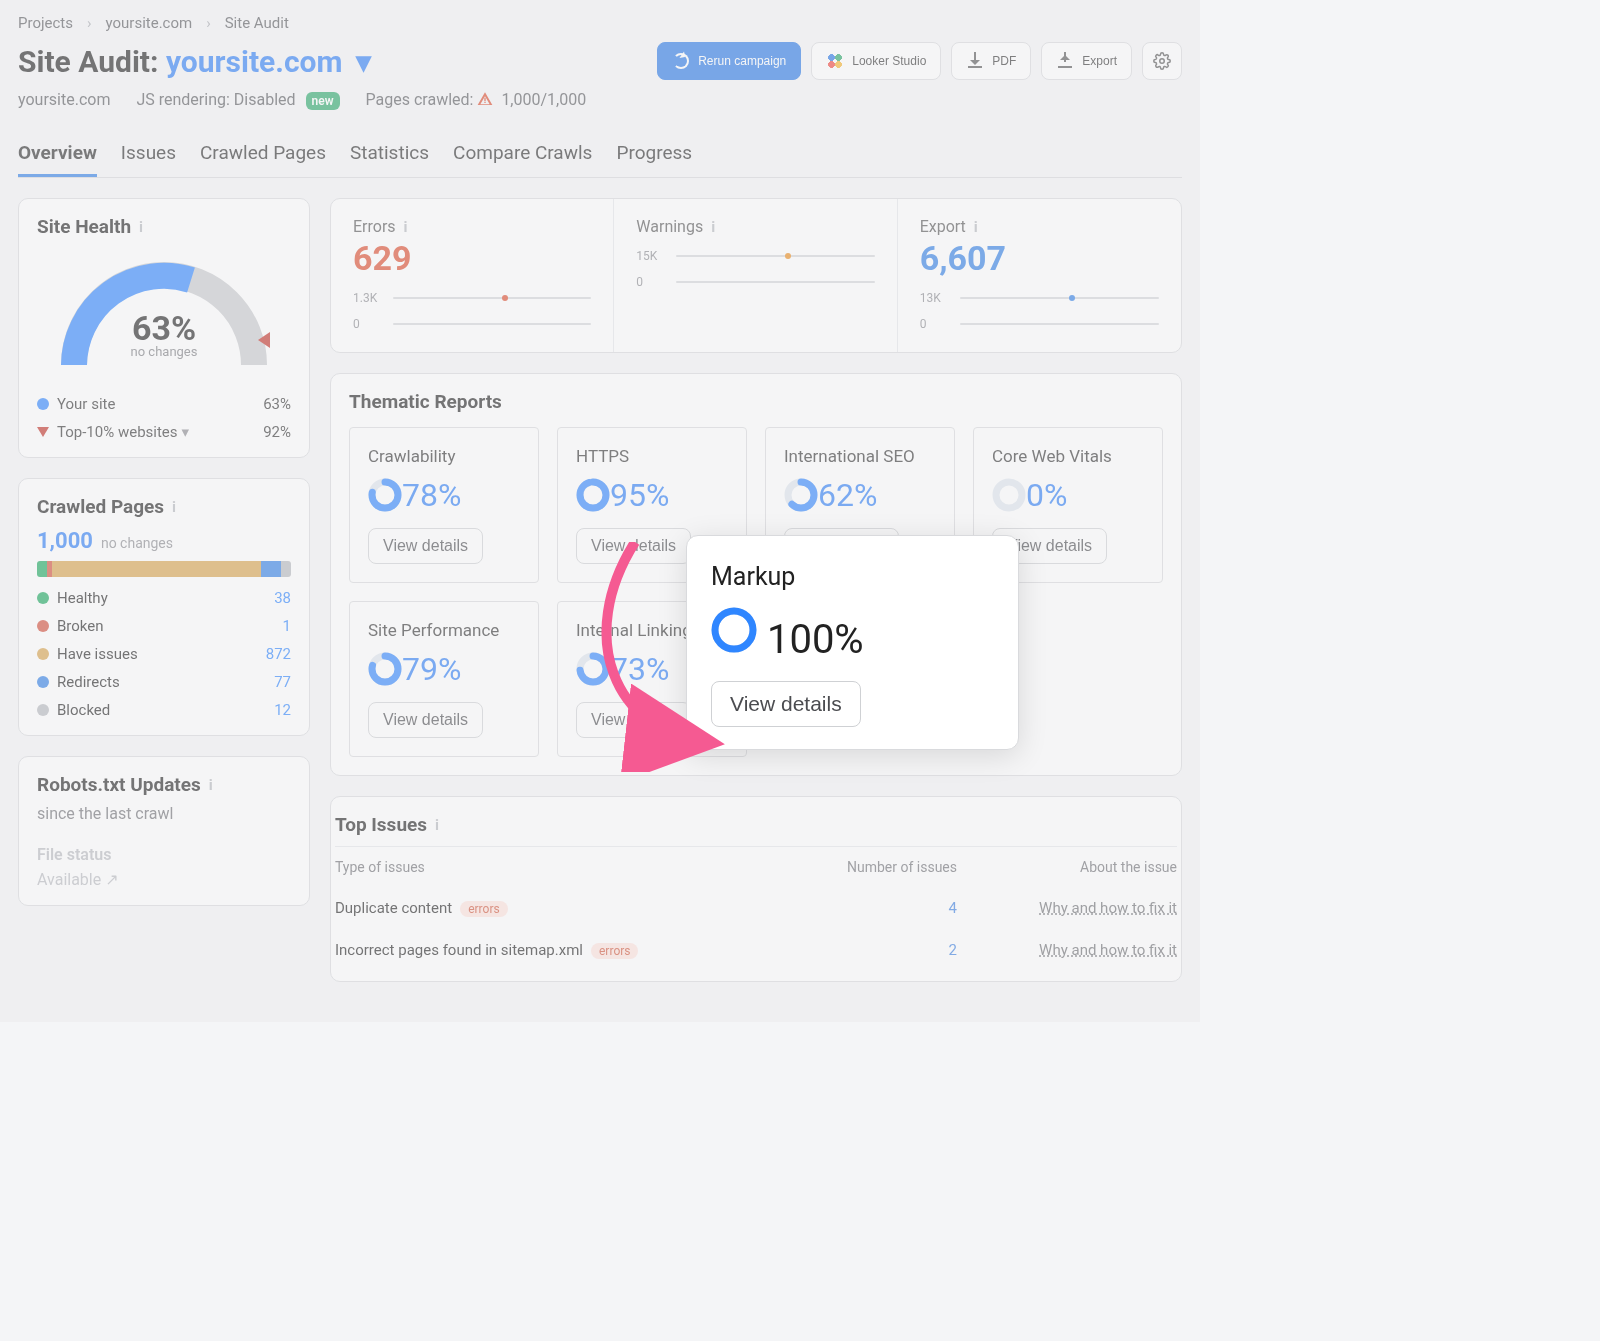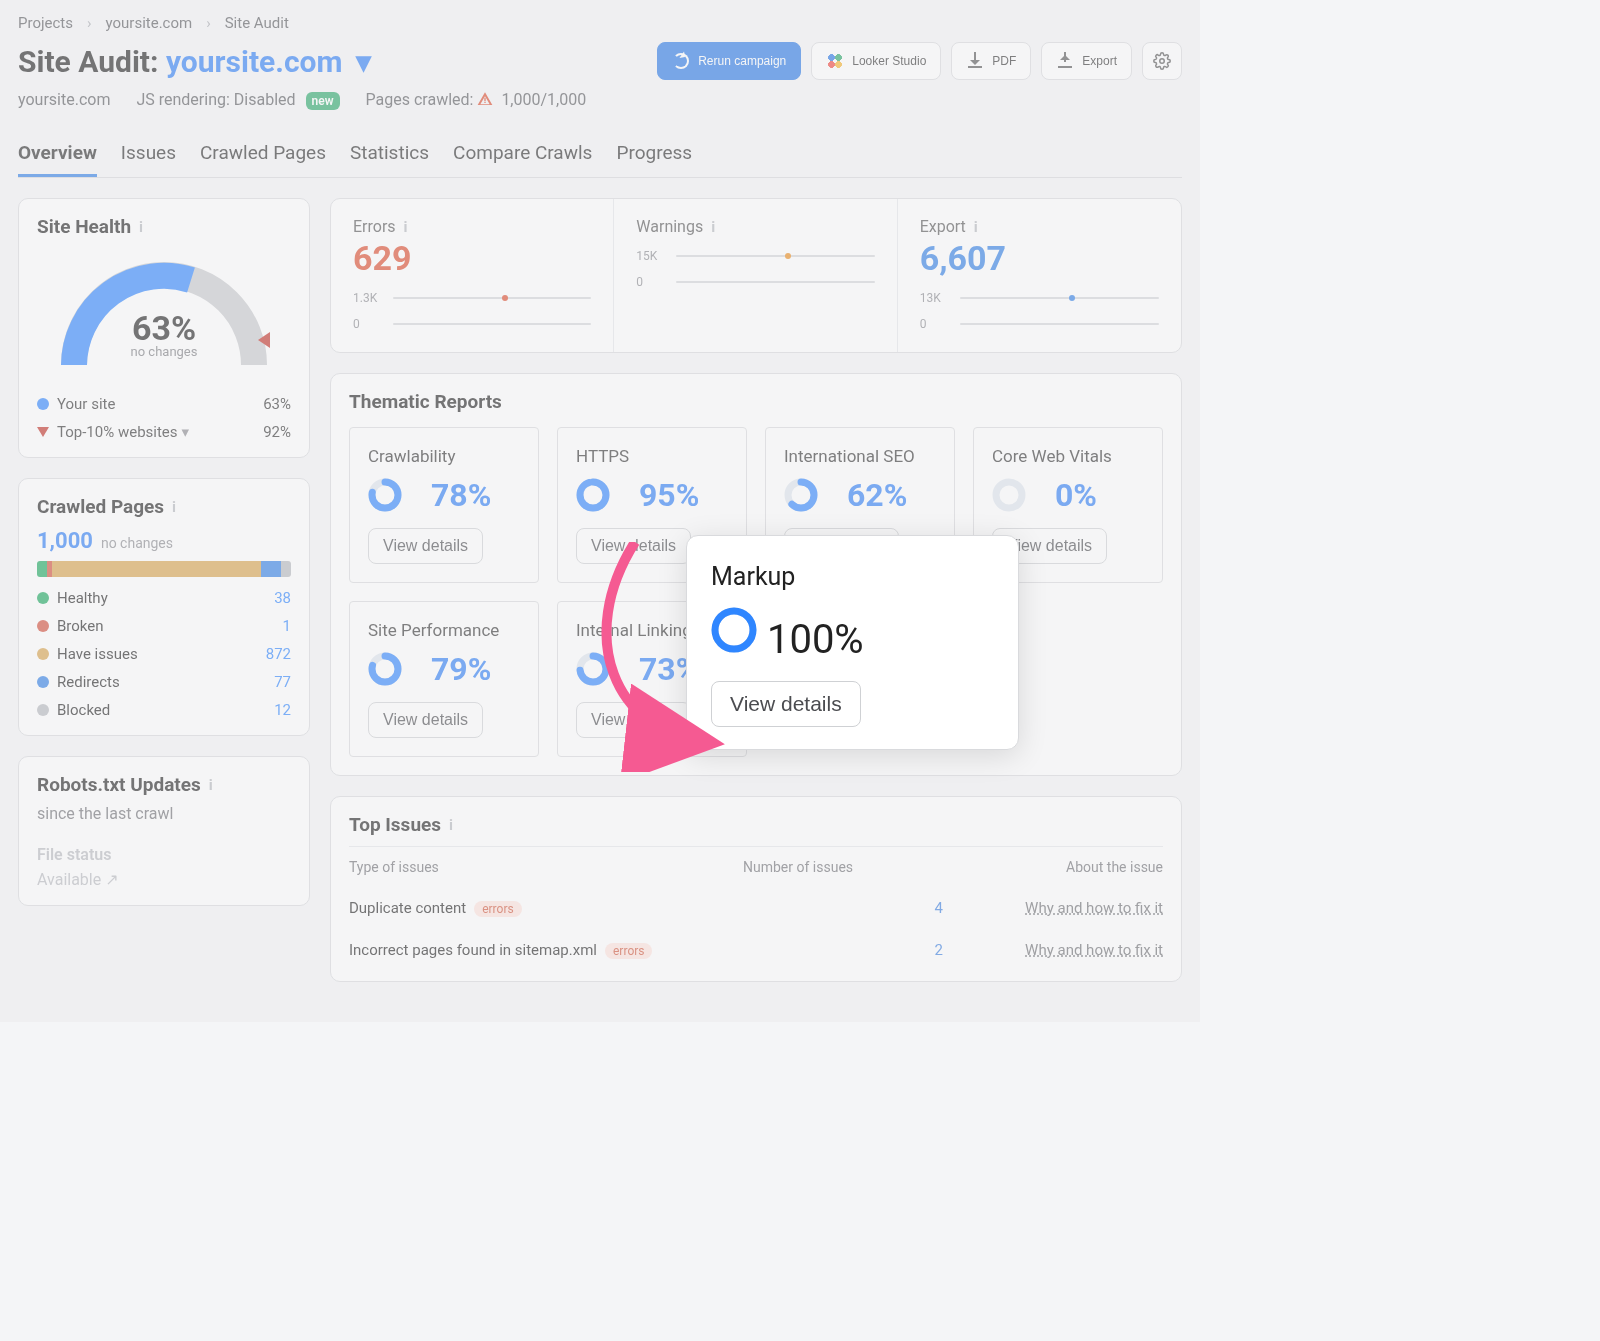--- a/index.html
+++ b/index.html
@@ -119,27 +119,27 @@
   .kval.ntc{color:#2f7fe6}
   .spark{margin-top:10px;display:grid;grid-template-columns:40px 1fr;grid-auto-rows:20px;row-gap:6px;align-items:center;color:#8a8b90;font-size:12px}
   .spline{height:2px;border-radius:2px;background:#d4d6d9;position:relative}
   .spdot{position:absolute;width:6px;height:6px;border-radius:50%;top:-2px}
 
   
   .themewrap{padding:16px 18px 18px}
   .themegrid{display:grid;grid-template-columns:repeat(4,1fr);gap:18px;margin-top:14px}
   .tcard{border:1px solid var(--border);border-radius:4px;padding:18px}
   .tcard .tname{font-size:17px;color:#333}
-  .tcard .tval{display:flex;align-items:center;gap:29px;font-size:32px;font-weight:700;color:var(--bluedeep);margin-top:10px}
+  .tcard .tval{display:flex;align-items:center;gap:0;font-size:32px;font-weight:400;color:var(--bluedeep);margin-top:10px}
   .ringwrap{width:34px;height:34px}
   .ring{transform:rotate(-90deg)}
   .vbtn{margin-top:14px;display:inline-flex;align-items:center;border:1px solid #cfd1d4;background:#fff;border-radius:8px;padding:8px 14px;font-size:16px;color:#4b4c50;cursor:pointer}
 
   
-  .issuepad{padding:16px 18px 10px}
+  .issuepad{padding:16px 4px 10px}
   .issuetable{width:100%;border-top:1px solid #e6e7ea;margin-top:10px}
   .ithdr,.itrow{display:grid;grid-template-columns:1fr 200px 220px;padding:12px 0;font-size:15px}
   .ithdr{color:#6e6f74;font-size:14px}
   .tag{font-size:12px;border-radius:10px;padding:1px 8px;margin-left:8px}
   .tag.err{background:#ffe3dd;color:#d05438}
   .link{color:#3a7fe0}
   .why{color:#6c6d71;text-decoration:underline dotted}
 
   
   .popout{
@@ -437,21 +437,21 @@
       </div>
 
       <div class="card issuepad">
         <div class="cardhdr">
             <span>Top Issues</span>
             <span class="info-ic">i</span>
           </div>
         <div class="issuetable">
           <div class="ithdr">
             <span>Type of issues</span>
-            <span style="">Number of issues</span>
+            <span style="text-align:right">Number of issues</span>
             <span style="text-align:right">About the issue</span>
           </div>
           <div id="issue-rows">
               <div class="itrow">
                 <span>Duplicate content<span class="tag err">errors</span></span>
                 <span class="link" style="text-align:right">4</span>
                 <span class="why" style="text-align:right">Why and how to fix it</span>
               </div>
               <div class="itrow">
                 <span>Incorrect pages found in sitemap.xml<span class="tag err">errors</span></span>

